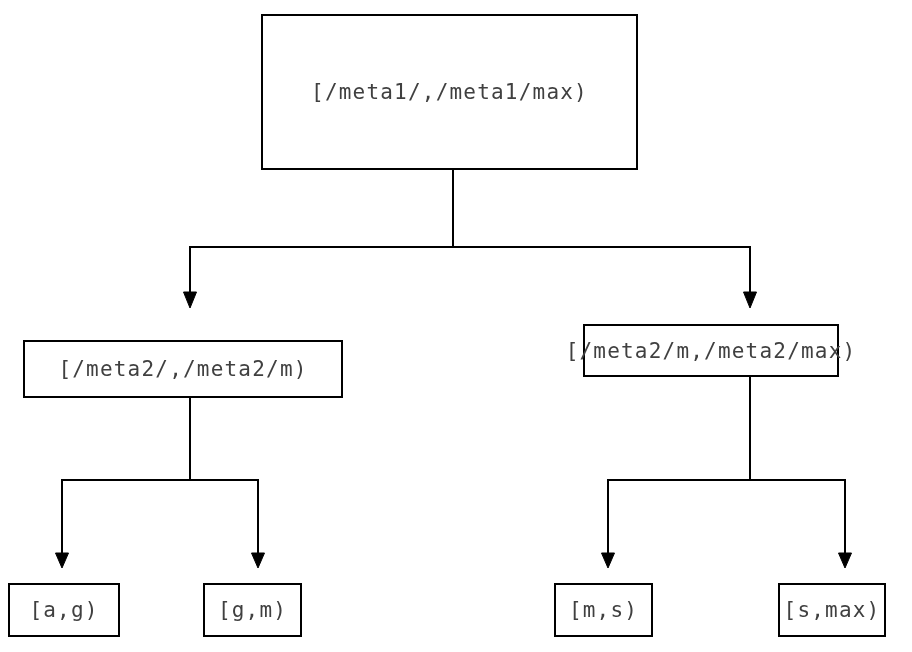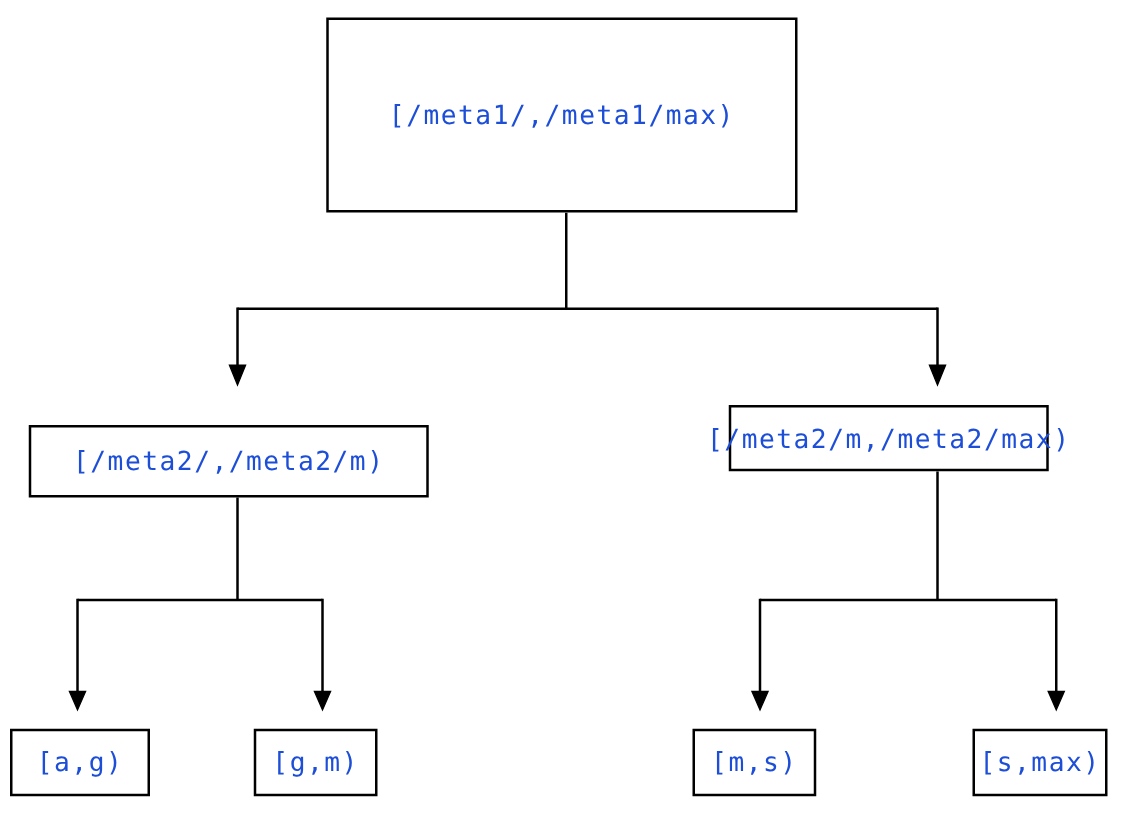--- a/index.html
+++ b/index.html
@@ -33,21 +33,21 @@
   .node {
     position: absolute;
     box-sizing: border-box;
     border: 2px solid #000000;
     background: #ffffff;
     display: flex;
     align-items: center;
     justify-content: center;
   }
   .node span {
-    color: #1d4ed8;
+    color: #404040;
     font-size: 21px;
     letter-spacing: 1.2px;
     white-space: nowrap;
   }
   
   .node-root  { left: 261px; top: 14px;  width: 377px; height: 156px; }
   .node-left  { left: 23px;  top: 340px; width: 320px; height: 58px;  }
   .node-right { left: 583px; top: 324px; width: 256px; height: 53px;  }
   .node-ag    { left: 8px;   top: 583px; width: 112px;  height: 54px;  }
   .node-gm    { left: 203px; top: 583px; width: 99px;  height: 54px;  }

